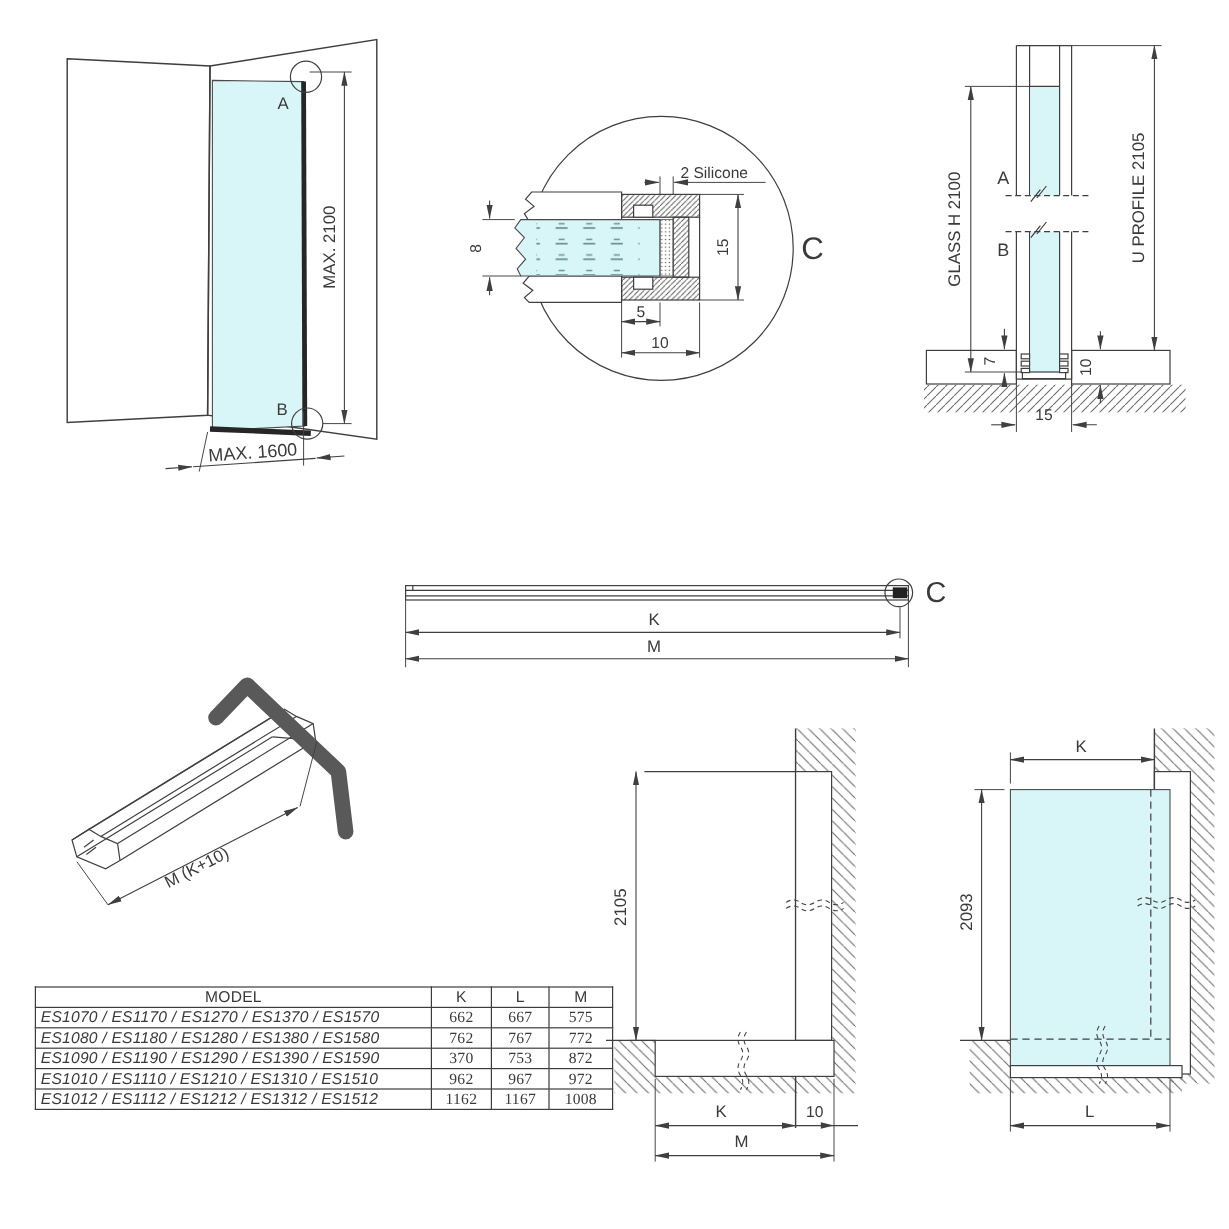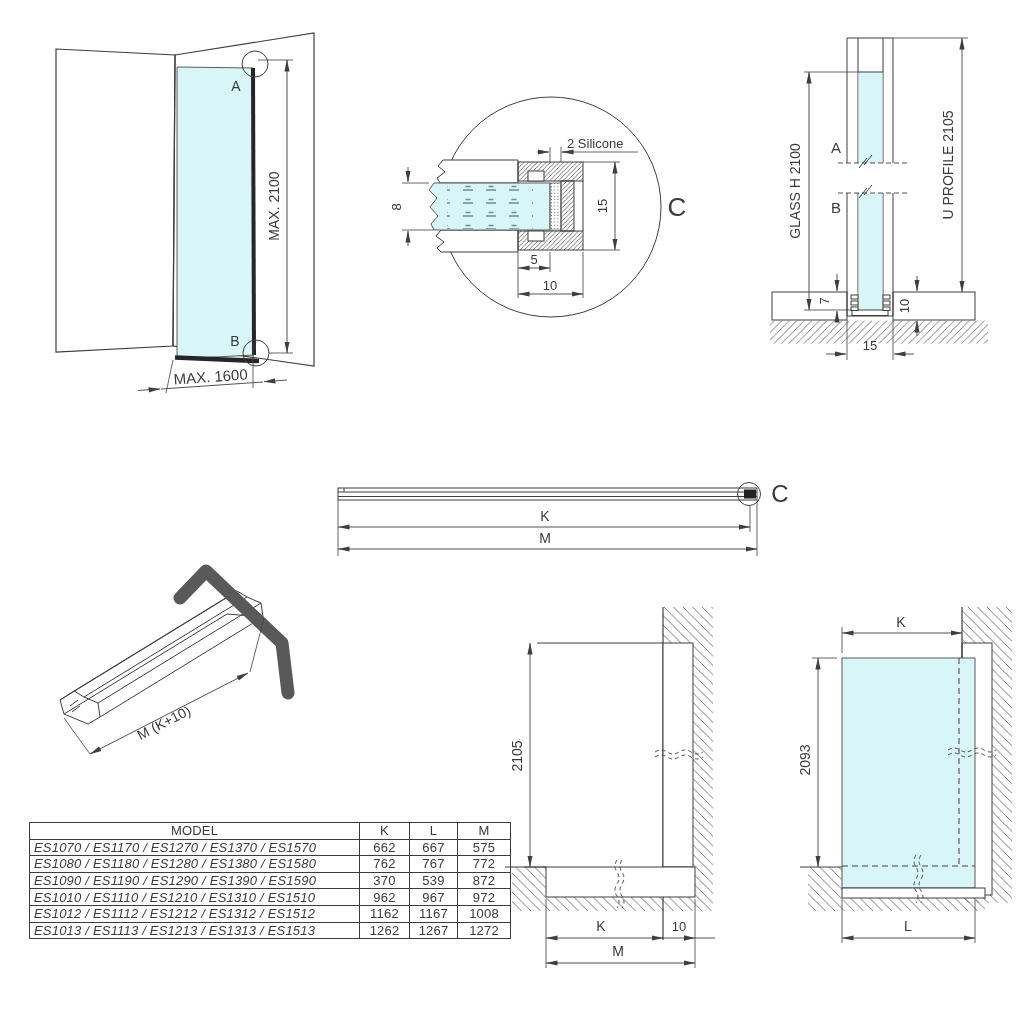--- a/index.html
+++ b/index.html
@@ -22,21 +22,21 @@
   .mid{text-anchor:middle;}
   
   .tbl{position:absolute;left:15px;top:822px;width:481px;margin-left:14px;}
   .tbl table{border-collapse:collapse;width:100%;table-layout:fixed;
              font-size:13px;color:#3a3a3a;letter-spacing:.2px;}
   .tbl th,.tbl td{border:1.6px solid #3c3c3c;height:15.6px;padding:0 4px;
                   font-weight:normal;white-space:nowrap;overflow:hidden;}
   .tbl col.c-model{width:330px;} .tbl col.c-k{width:50px;}
   .tbl col.c-l{width:48px;} .tbl col.c-m{width:53px;}
   .tbl th{text-align:center;}
-  .tbl td.num{text-align:center;}
+  .tbl td.num{text-align:center;font-family:Liberation Serif, serif;}
   .tbl td.model{text-align:left;font-style:italic;}
 </style>
 </head>
 <body>
 
 <div id="canvas">
 <svg width="1024" height="1024" viewBox="0 0 1024 1024">
   <defs>
     <marker id="ar" markerWidth="12" markerHeight="7" refX="11.5" refY="3.5" orient="auto-start-reverse" markerUnits="userSpaceOnUse">
       <path d="M12,3.5 L0,0.9 L0,6.1 Z" fill="#3f3f3f"></path>
@@ -293,37 +293,31 @@
           </tr>
       <tr>
             <td class="model">ES1080 / ES1180 / ES1280 / ES1380 / ES1580</td>
             <td class="num">762</td>
             <td class="num">767</td>
             <td class="num">772</td>
           </tr>
       <tr>
             <td class="model">ES1090 / ES1190 / ES1290 / ES1390 / ES1590</td>
             <td class="num">370</td>
-            <td class="num">539</td>
+            <td class="num">753</td>
             <td class="num">872</td>
           </tr>
       <tr>
             <td class="model">ES1010 / ES1110 / ES1210 / ES1310 / ES1510</td>
             <td class="num">962</td>
             <td class="num">967</td>
             <td class="num">972</td>
           </tr>
       <tr>
             <td class="model">ES1012 / ES1112 / ES1212 / ES1312 / ES1512</td>
             <td class="num">1162</td>
             <td class="num">1167</td>
             <td class="num">1008</td>
           </tr>
-      <tr>
-            <td class="model">ES1013 / ES1113 / ES1213 / ES1313 / ES1513</td>
-            <td class="num">1262</td>
-            <td class="num">1267</td>
-            <td class="num">1272</td>
-          </tr>
     </tbody>
   </table>
 </div>
 </div>
 
 </body></html>

